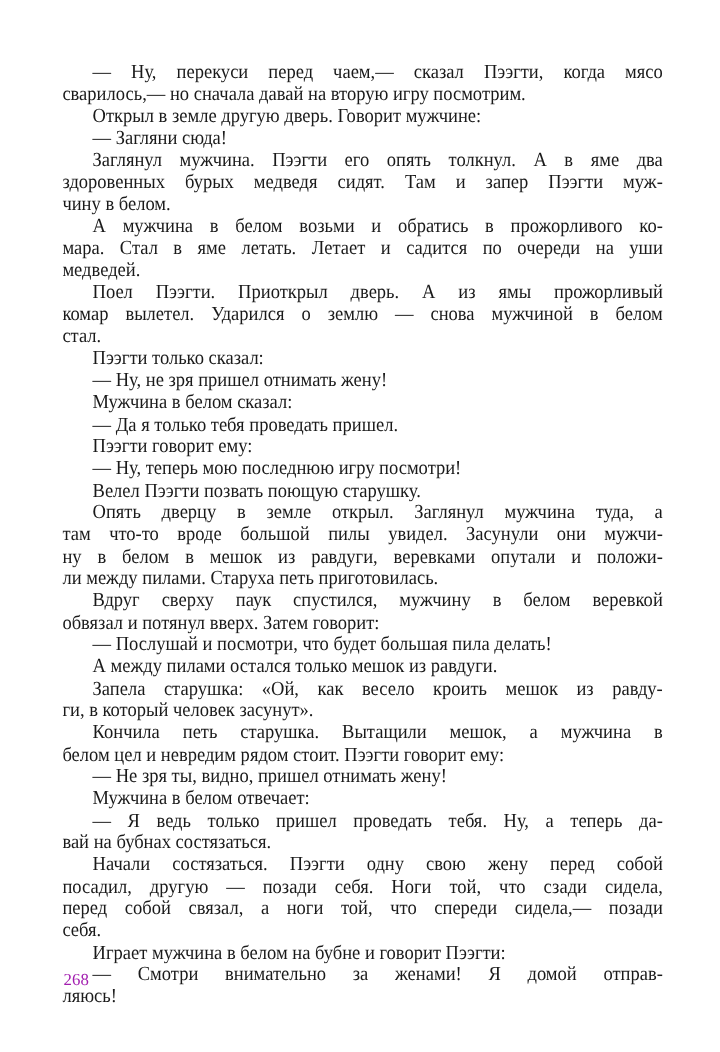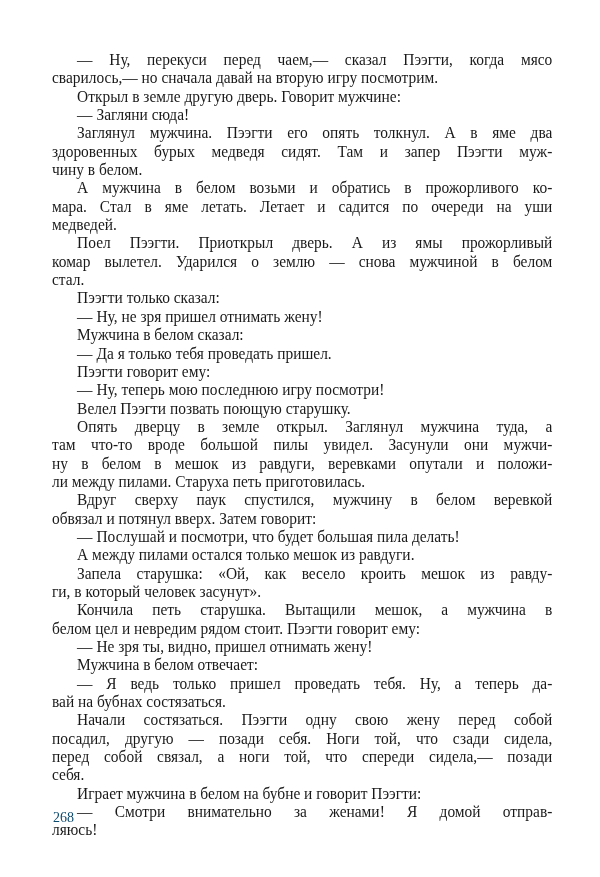--- a/index.html
+++ b/index.html
@@ -13,21 +13,21 @@
   .page-inner { width: 538px; }
   .line {
     display: block; height: 18.35px; line-height: 18.35px;
     white-space: nowrap; text-align: justify; text-align-last: justify;
     overflow: hidden;
   }
   .line.last { text-align-last: left; }
   .line.indent { padding-left: 27px; }
   .page-number {
     position: absolute; left: 53px; top: 810px;
-    font-family: "Liberation Serif", serif; font-size: 14px; color: #0c4a6e;
+    font-family: "Liberation Serif", serif; font-size: 14px; color: #a21caf;
   }
 </style>
 </head>
 <body>
 
 <div class="page">
   <div class="page-inner" id="lines">
       <span class="line indent">— Ну, перекуси перед чаем,— сказал Пээгти, когда мясо</span>
       <span class="line last">сварилось,— но сначала давай на вторую игру посмотрим.</span>
       <span class="line indent last">Открыл в земле другую дверь. Говорит мужчине:</span>

